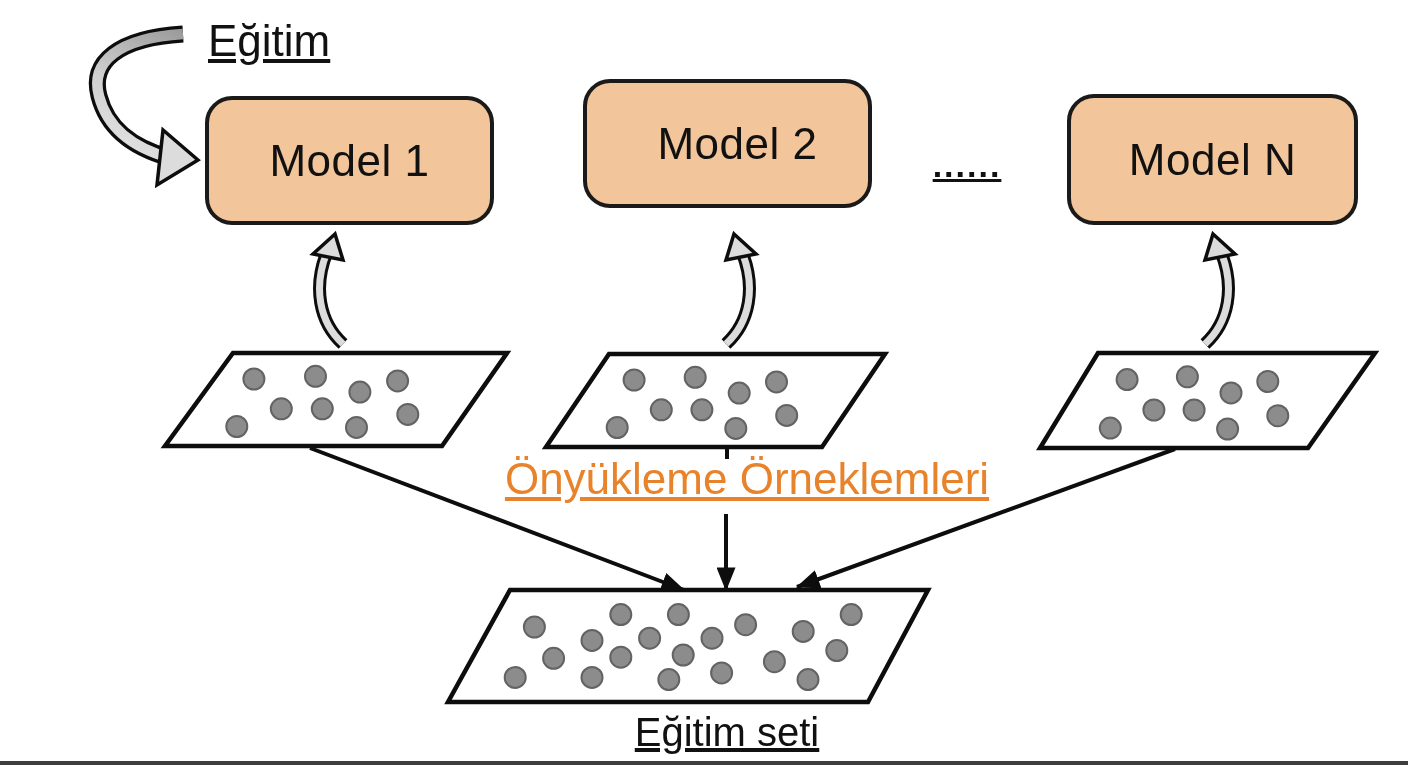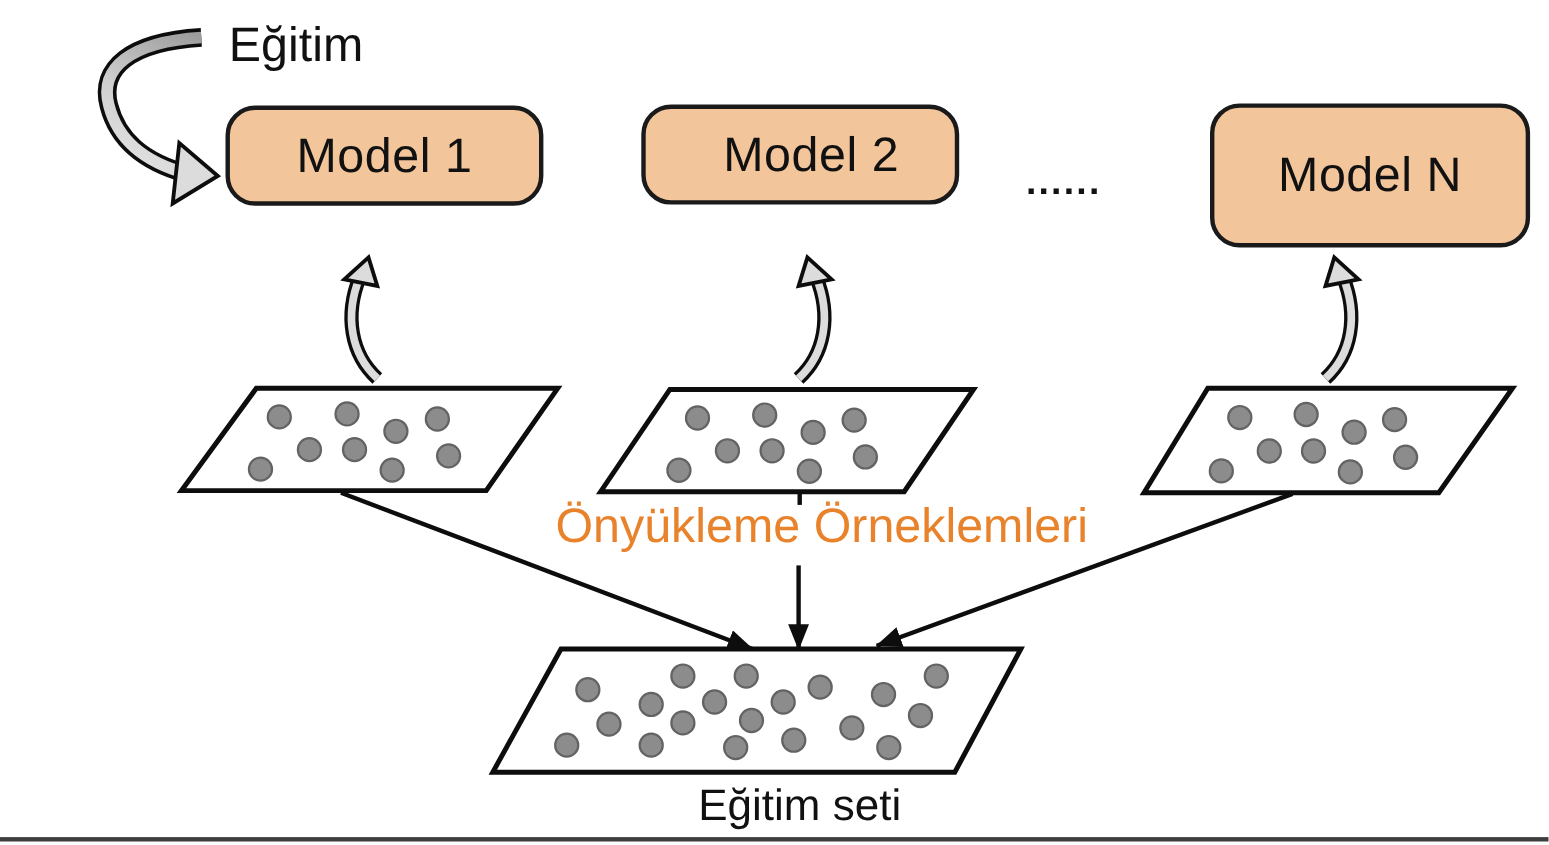--- a/index.html
+++ b/index.html
@@ -10,27 +10,27 @@
     color:#111;
   }
   #diagram-svg{position:absolute;left:0;top:0;}
   .plane{fill:#ffffff;stroke:var(--line-color,#0d0d0d);stroke-width:4.5;}
   .sample-dot{fill:var(--dot-fill,#8c8c8c);stroke:var(--dot-stroke,#636363);stroke-width:2;}
   .flow-line{stroke:var(--line-color,#0d0d0d);stroke-width:4;fill:none;}
   .band-outline{stroke:var(--line-color,#0d0d0d);fill:none;}
   .band-fill{fill:none;}
   .head-fill{fill:var(--arrow-fill,#dcdcdc);stroke:var(--line-color,#0d0d0d);stroke-width:3.5;stroke-linejoin:miter;}
   .model-box{
-    position:absolute;width:289px;height:91px;box-sizing:border-box;
+    position:absolute;width:289px;height:129px;box-sizing:border-box;
     display:flex;align-items:center;justify-content:center;
     background:var(--box-fill,#f3c59b);
     border:4px solid var(--box-border,#1a1a1a);
     border-radius:27px;font-size:44px;letter-spacing:.5px;
   }
-  .txt{position:absolute;white-space:nowrap;}
+  .txt{position:absolute;white-space:nowrap;text-decoration:underline;}
   #egitim-label{left:208px;top:16px;font-size:44px;}
   #ellipsis-label{left:921px;top:146px;width:92px;text-align:center;font-size:34px;font-weight:700;letter-spacing:2px;}
   #bootstrap-label{left:501px;top:454px;width:492px;text-align:center;font-size:44px;color:var(--accent-orange,#e8832c);}
   #training-set-label{left:577px;top:710px;width:300px;text-align:center;font-size:40px;}
   .artifact{position:absolute;left:0;top:761px;width:1408px;height:4px;background:#1c1c1c;opacity:.85;}
 </style>
 </head>
 <body>
 
 <div class="canvas">
@@ -127,24 +127,24 @@
         <circle cx="721.6" cy="672.9" r="10.5" class="sample-dot"></circle>
         <circle cx="808.0" cy="679.6" r="10.5" class="sample-dot"></circle>
       </g>
   </svg>
 
   <div class="txt" id="egitim-label">Eğitim</div>
 
   <div class="model-box" style="left:205px;top:96px;">
     <span>Model 1</span>
   </div>
-  <div class="model-box" style="left:583px;top:95px;padding-left:20px;">
+  <div class="model-box" style="left:583px;top:79px;padding-left:20px;">
     <span>Model 2</span>
   </div>
-  <div class="model-box" style="left:1067px;top:94px;width:291px;height:131px;margin-left:33px;">
+  <div class="model-box" style="left:1067px;top:94px;width:291px;height:131px;">
     <span>Model N</span>
   </div>
 
   <div class="txt" id="ellipsis-label">......</div>
 
   <div class="txt" id="training-set-label">Eğitim seti</div>
 
   <div class="txt" id="bootstrap-label">Önyükleme Örneklemleri</div>
 
   <div class="artifact"></div>

